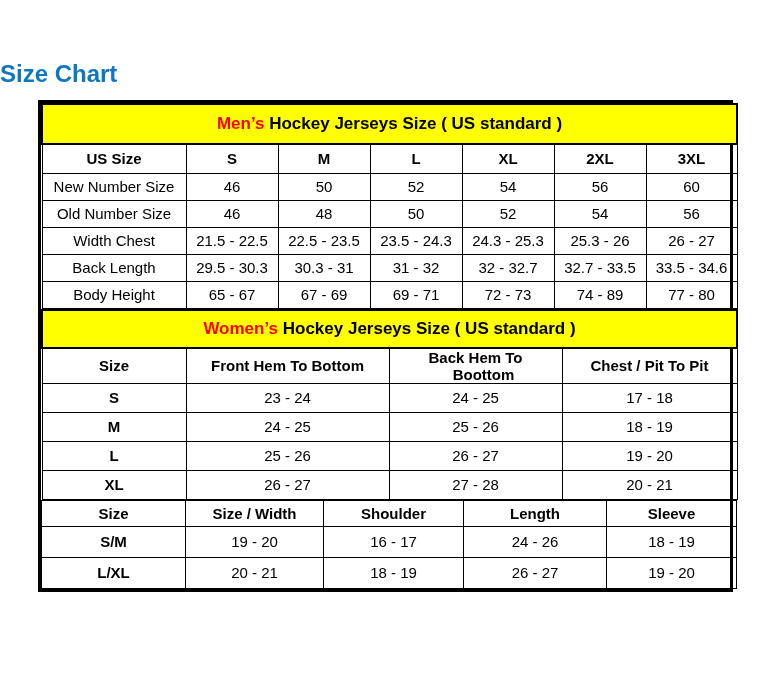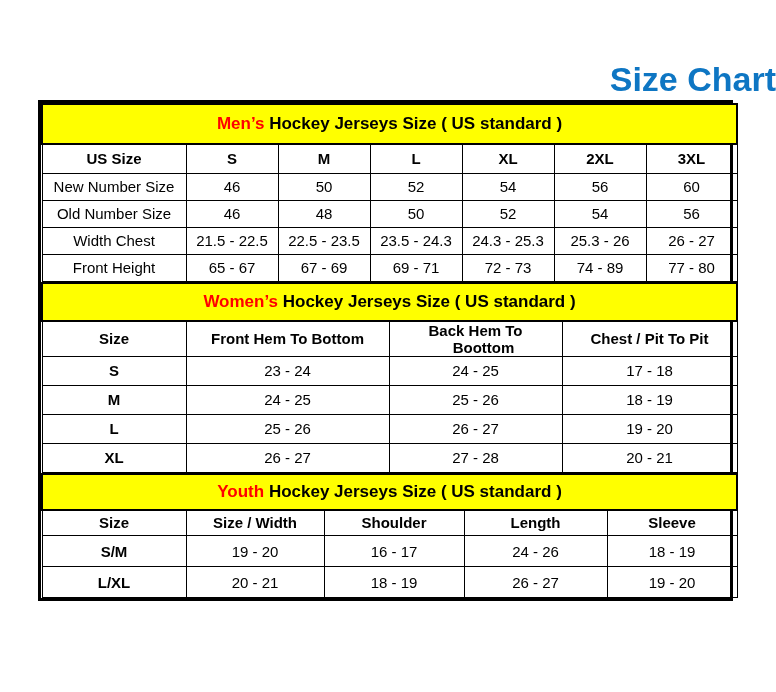--- a/index.html
+++ b/index.html
@@ -11,22 +11,22 @@
   }
   * { margin: 0; padding: 0; box-sizing: border-box; }
   html, body {
     width: 776px; height: 692px;
     background: #ffffff;
     font-family: "Liberation Sans", sans-serif;
     overflow: hidden;
   }
   .page-title {
     padding-top: 60px;
-    text-align: right;
-    font-size: 34px;
+    text-align: left;
+    font-size: 24px;
     font-weight: bold;
     color: var(--title_blue);
     letter-spacing: 0px;
     height: 100px;
   }
   .chart {
     margin-left: 38px;
     width: 695px;
     border: 3px solid var(--border_black);
   }
@@ -125,21 +125,30 @@
         <tr class="data">
           <td class="rowlabel">Width Chest</td>
           <td>21.5 - 22.5</td>
           <td>22.5 - 23.5</td>
           <td>23.5 - 24.3</td>
           <td>24.3 - 25.3</td>
           <td>25.3 - 26</td>
           <td>26 - 27</td>
         </tr>
         <tr class="data">
-          <td class="rowlabel">Front Height</td>
+          <td class="rowlabel">Back Length</td>
+          <td>29.5 - 30.3</td>
+          <td>30.3 - 31</td>
+          <td>31 - 32</td>
+          <td>32 - 32.7</td>
+          <td>32.7 - 33.5</td>
+          <td>33.5 - 34.6</td>
+        </tr>
+        <tr class="data">
+          <td class="rowlabel">Body Height</td>
           <td>65 - 67</td>
           <td>67 - 69</td>
           <td>69 - 71</td>
           <td>72 - 73</td>
           <td>74 - 89</td>
           <td>77 - 80</td>
         </tr>
       </tbody>
     </table>
   <table id="t1">
@@ -187,23 +196,20 @@
     </table>
   <table id="t2">
       <colgroup>
         <col style="width:144px">
         <col style="width:138px">
         <col style="width:140px">
         <col style="width:143px">
         <col style="width:130px">
       </colgroup>
       <tbody>
-        <tr class="band">
-          <td colspan="5"><span class="accent">Youth</span><span> Hockey Jerseys Size ( US standard )</span></td>
-        </tr>
         <tr class="head">
           <th>Size</th>
           <th>Size / Width</th>
           <th>Shoulder</th>
           <th>Length</th>
           <th>Sleeve</th>
         </tr>
         <tr class="data">
           <td class="rowlabel">S/M</td>
           <td>19 - 20</td>

